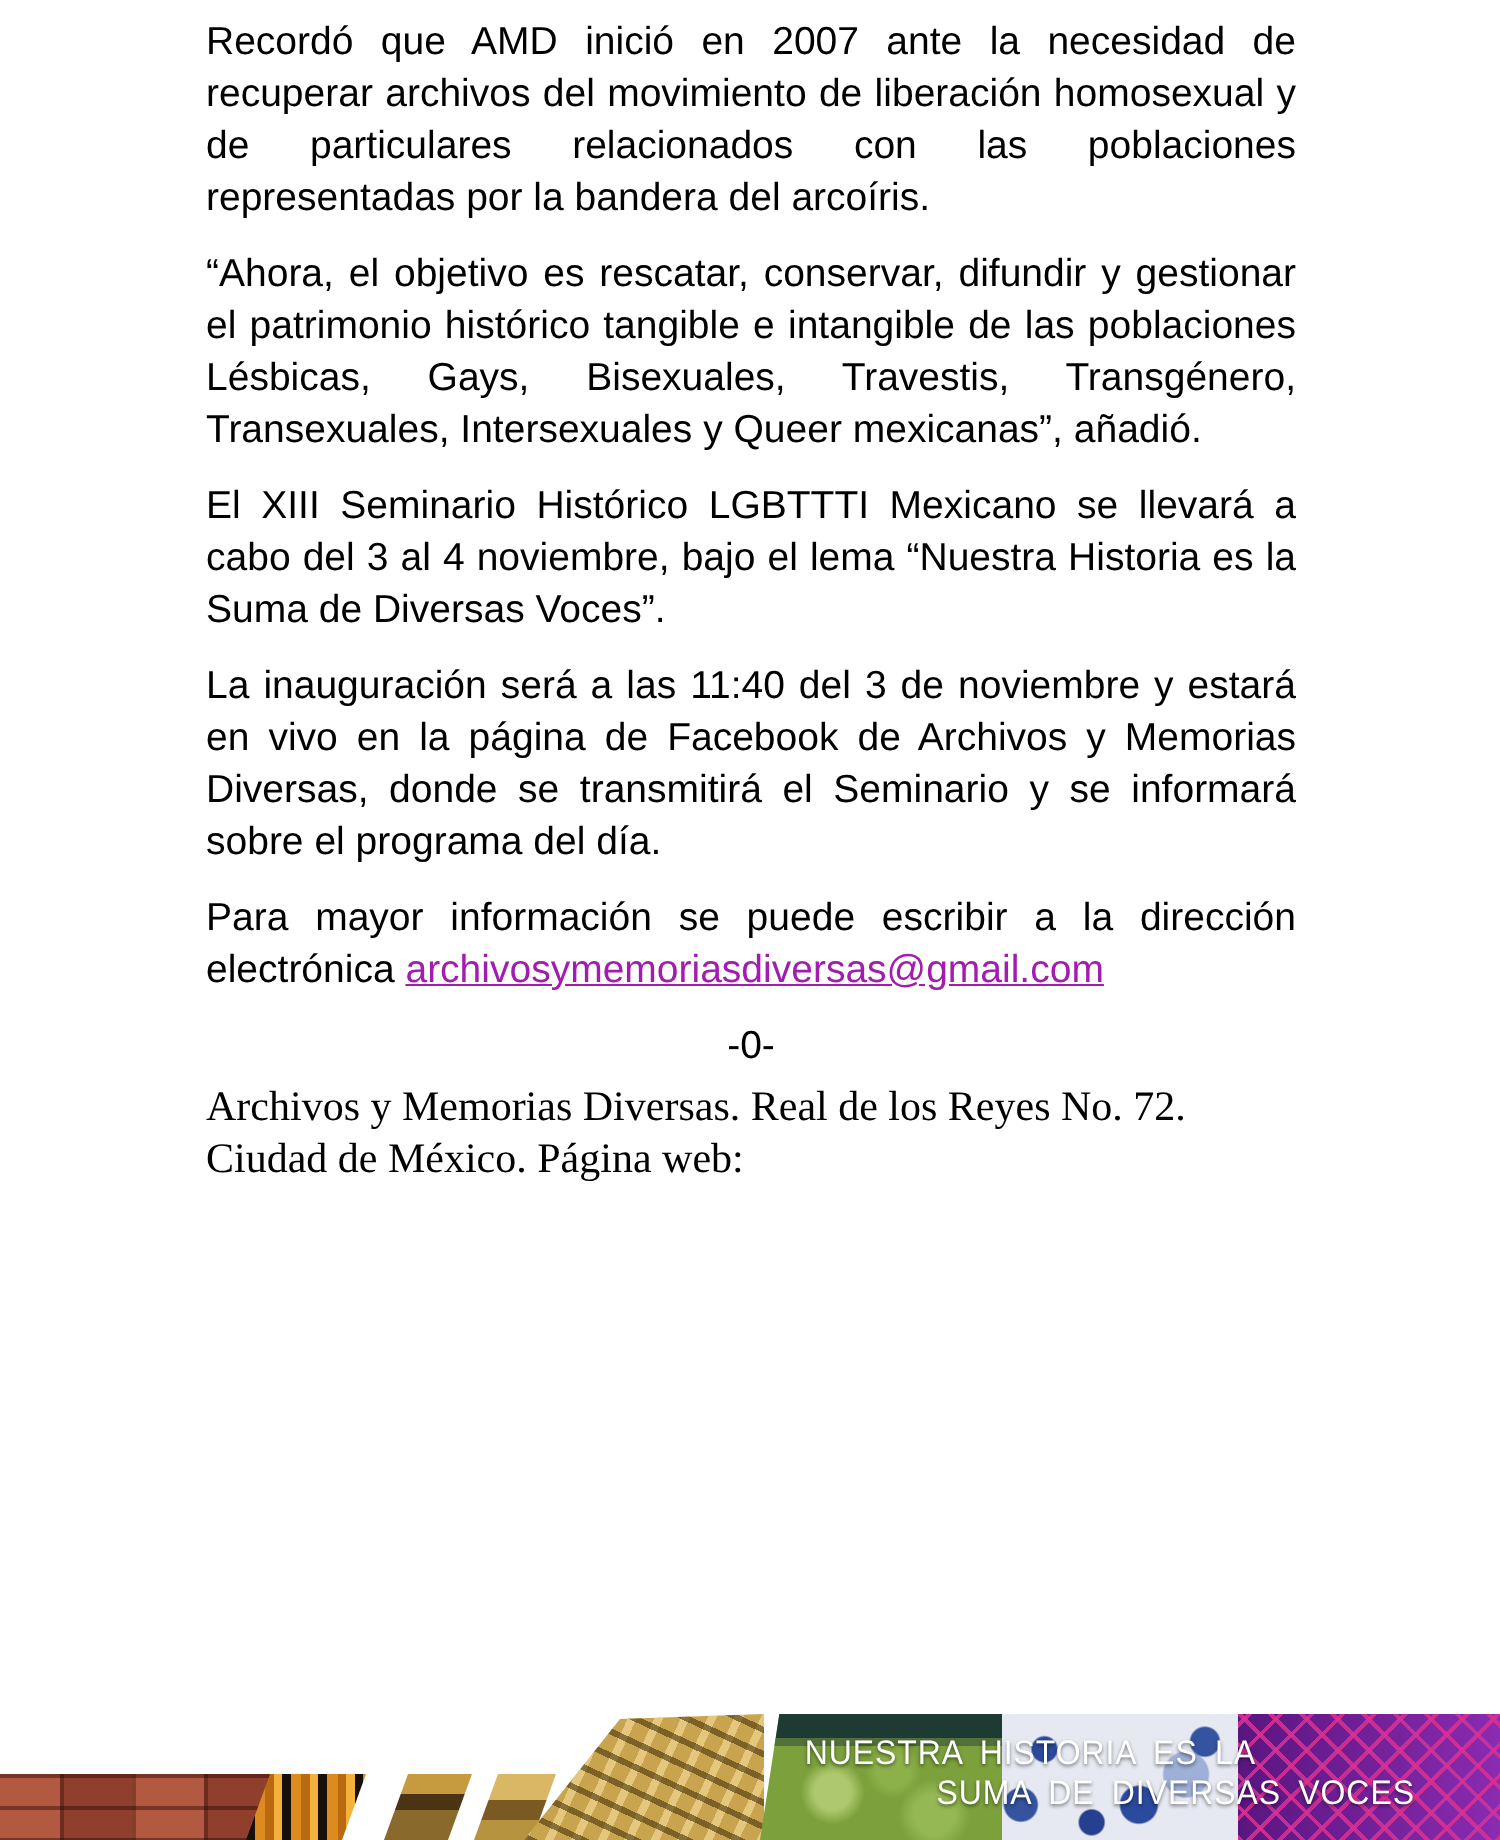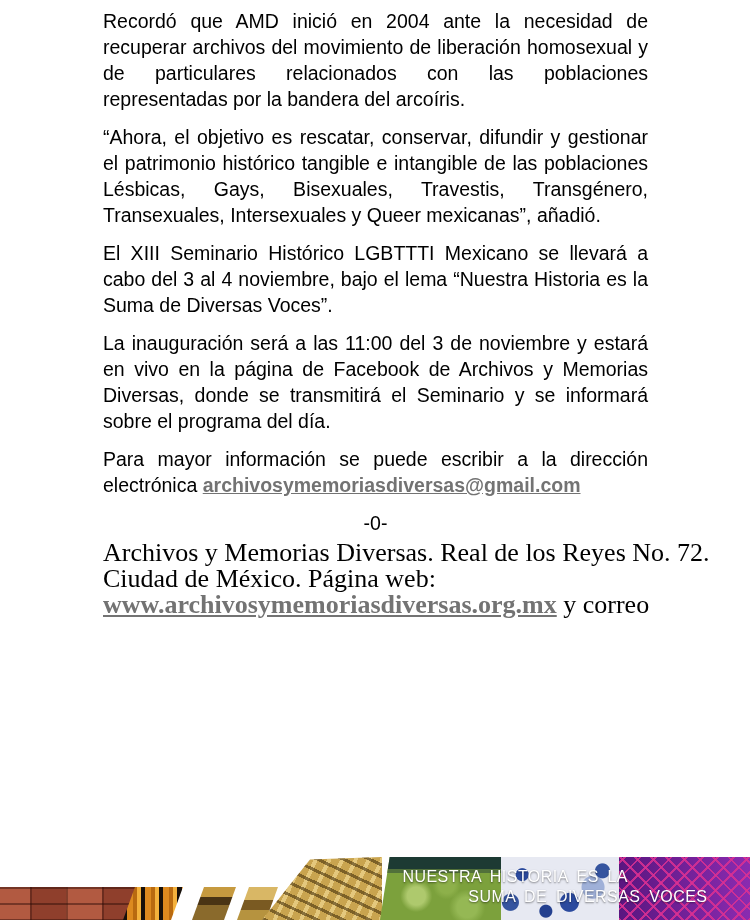--- a/index.html
+++ b/index.html
@@ -8,26 +8,26 @@
     background:#ffffff;font-family:"Liberation Sans",sans-serif;color:#000;
   }
   .content{
     position:absolute;left:103px;top:8px;width:545px;z-index:2;
   }
   p.body-par{
     font-size:19.5px;line-height:26px;margin:0 0 12px 0;
     text-align:justify;color:#000;
   }
   p.body-par a{white-space:nowrap;}
-  a.doclink{color:#737373;text-decoration:underline;cursor:pointer;font-weight:bold;}
+  a.doclink{color:#a21caf;text-decoration:underline;cursor:pointer;}
   .separator{
     font-size:19.5px;line-height:26px;text-align:center;margin:2px 0 4px 0;
   }
   .footer-address{
-    font-family:"Liberation Serif",serif;font-size:26px;line-height:26px;
+    font-family:"Liberation Serif",serif;font-size:21px;line-height:26px;
     margin-top:2px;
   }
   .footer-address .fline{white-space:nowrap;}
 
   
   .banner{
     position:absolute;left:0;bottom:0;width:750px;height:63px;z-index:1;
   }
   .seg{position:absolute;bottom:0;}
   .skew{transform:skewX(-20deg);}
@@ -97,34 +97,33 @@
     text-shadow:0 1px 2px rgba(0,0,0,.5);z-index:3;
   }
   .cap1{top:10px;right:122px;}
   .cap2{top:30px;right:43px;}
 </style>
 </head>
 <body>
 
 <div class="content">
   <div>
-      <p class="body-par">Recordó que AMD inició en 2004 ante la necesidad de recuperar archivos del movimiento de liberación homosexual y de particulares relacionados con las poblaciones representadas por la bandera del arcoíris.</p>
+      <p class="body-par">Recordó que AMD inició en 2007 ante la necesidad de recuperar archivos del movimiento de liberación homosexual y de particulares relacionados con las poblaciones representadas por la bandera del arcoíris.</p>
       <p class="body-par">“Ahora, el objetivo es rescatar, conservar, difundir y gestionar el patrimonio histórico tangible e intangible de las poblaciones Lésbicas, Gays, Bisexuales, Travestis, Transgénero, Transexuales, Intersexuales y Queer mexicanas”, añadió.</p>
       <p class="body-par">El XIII Seminario Histórico LGBTTTI Mexicano se llevará a cabo del 3 al 4 noviembre, bajo el lema “Nuestra Historia es la Suma de Diversas Voces”.</p>
-      <p class="body-par">La inauguración será a las 11:00 del 3 de noviembre y estará en vivo en la página de Facebook de Archivos y Memorias Diversas, donde se transmitirá el Seminario y se informará sobre el programa del día.</p>
+      <p class="body-par">La inauguración será a las 11:40 del 3 de noviembre y estará en vivo en la página de Facebook de Archivos y Memorias Diversas, donde se transmitirá el Seminario y se informará sobre el programa del día.</p>
     </div>
 
   <p class="body-par"><span>Para mayor información se puede escribir a la dirección electrónica </span><a class="doclink" href="#">archivosymemoriasdiversas@gmail.com</a></p>
 
   <div class="separator">-0-</div>
 
   <div class="footer-address">
       <div class="fline"><span>Archivos y Memorias Diversas. Real de los Reyes No. 72.</span></div>
       <div class="fline"><span>Ciudad de México. Página web:</span></div>
-      <div class="fline"><a href="#" class="doclink">www.archivosymemoriasdiversas.org.mx</a><span> y correo</span></div>
     </div>
 </div>
 
 <div class="banner" style="--brick: #9e4a32; --butterfly_orange: #dd8a1f; --basket_tan: #c9a44f; --green: #7ca13c; --talavera_blue: #2b4a9e; --purple: #8a2bb0; --pink: #da3092; --caption_white: #ffffff;">
   <div class="seg seg-bricks"></div>
   <div class="seg seg-butterfly skew"></div>
   <div class="seg seg-slash1 skew"></div>
   <div class="seg seg-slash2 skew"></div>
   <div class="seg seg-basket"></div>
   <div class="seg seg-green"></div>

